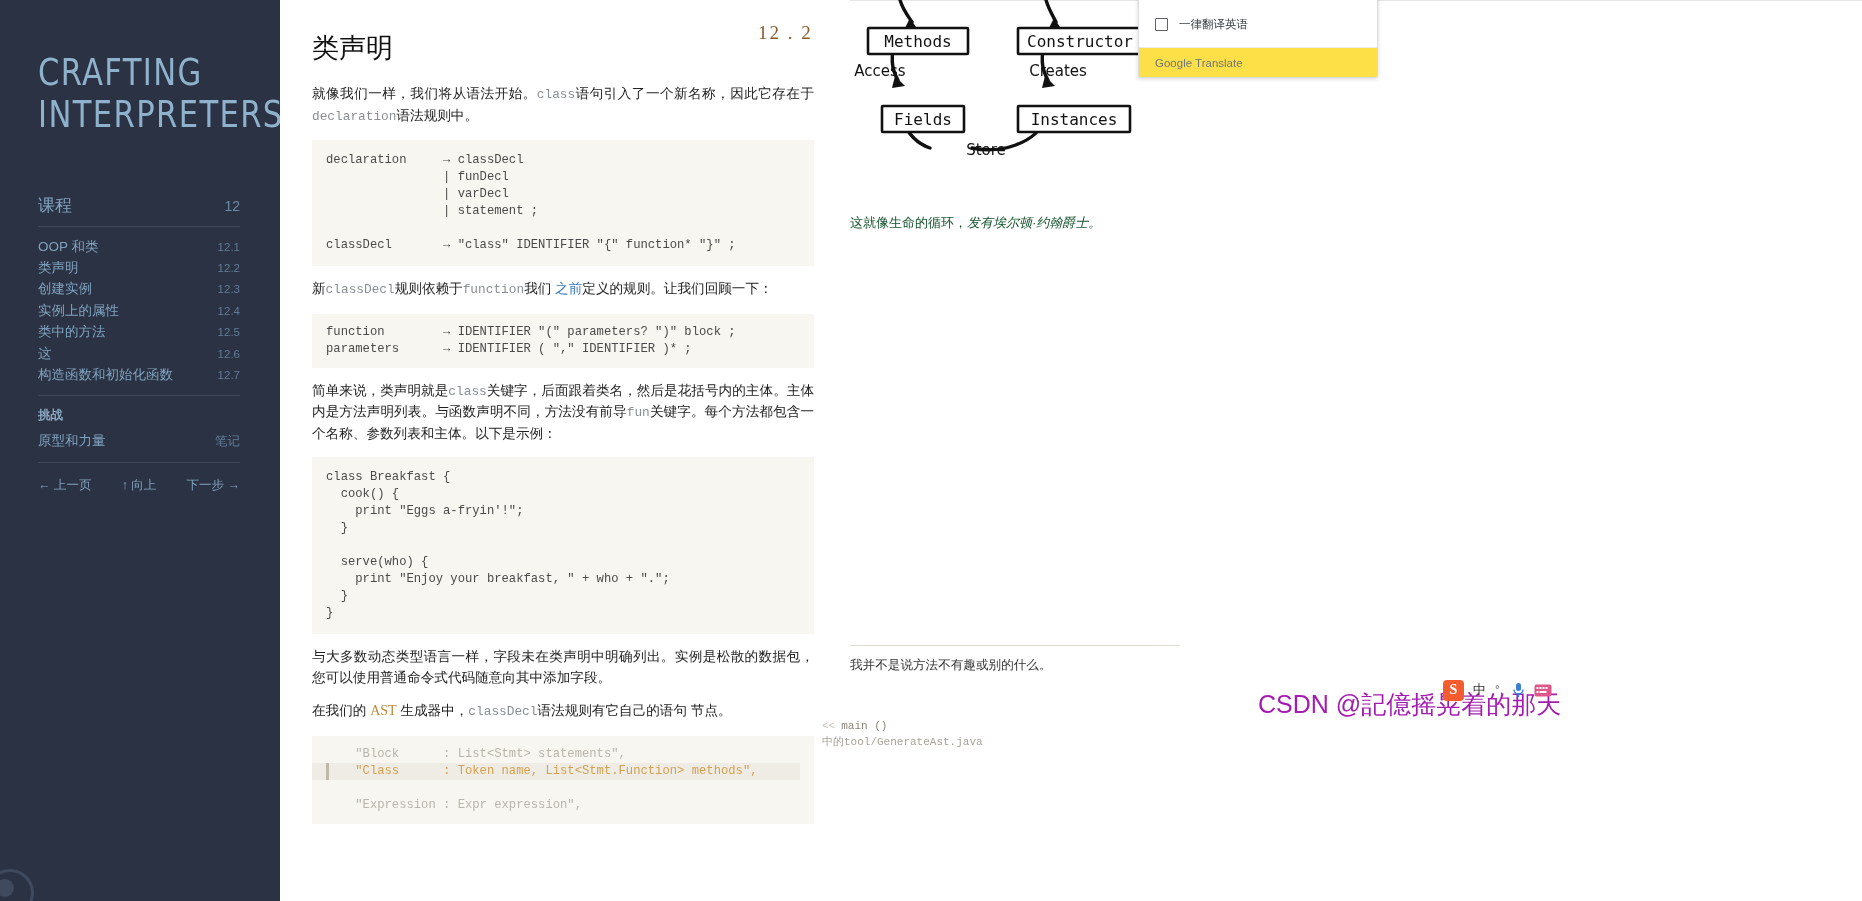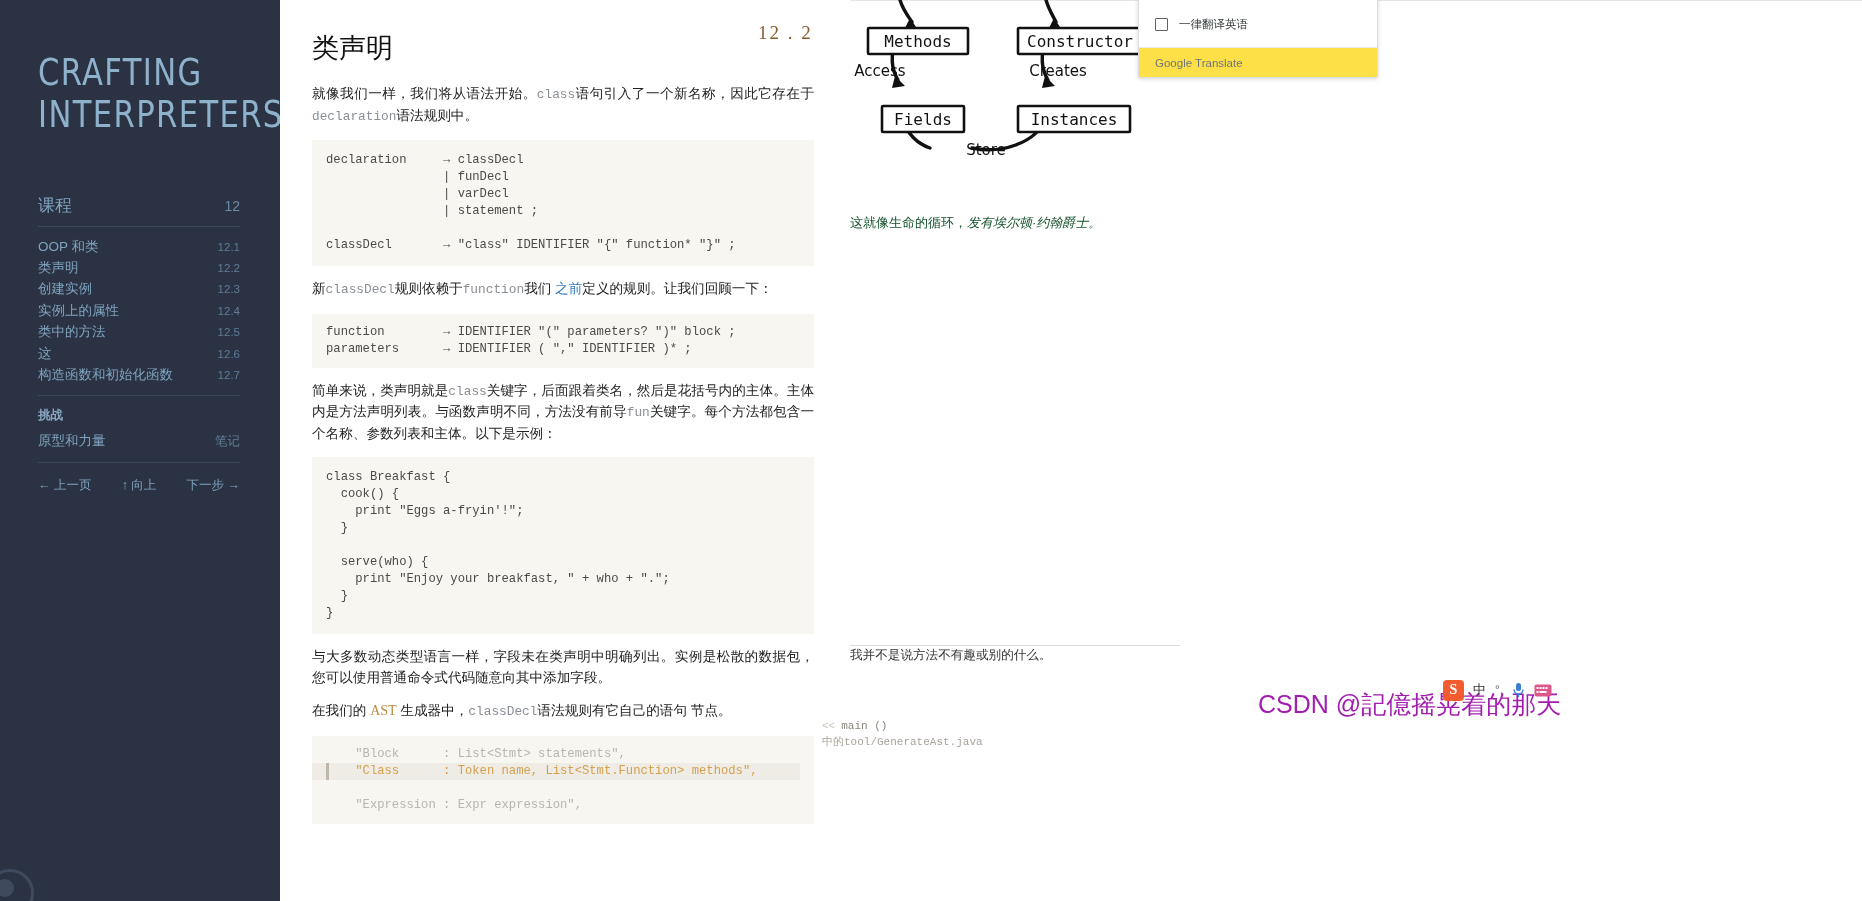--- a/index.html
+++ b/index.html
@@ -128,21 +128,21 @@
     position: absolute; left: 0px; top: 213px;
     width: 330px;
     font-size: 13px; line-height: 19px; color: #14532d;
   }
   .diagram-caption .italic { font-style: italic; }
 
   .aside-note {
     position: absolute; left: 0px; top: 645px;
     width: 330px;
     font-size: 12.6px; line-height: 19px; color: #333;
-    padding-top: 0;
+    padding-top: 10px;
     border-top: 1px solid #dddbd4;
   }
 
   .filetag {
     position: absolute; left: -28px; top: 718px;
     width: 300px;
     font-family: "Liberation Mono", "DejaVu Sans Mono", monospace;
     font-size: 11px; line-height: 16px; color: #9b968c;
   }
   .filetag .chev { color: #c9c4ba; margin-right: 6px; }

